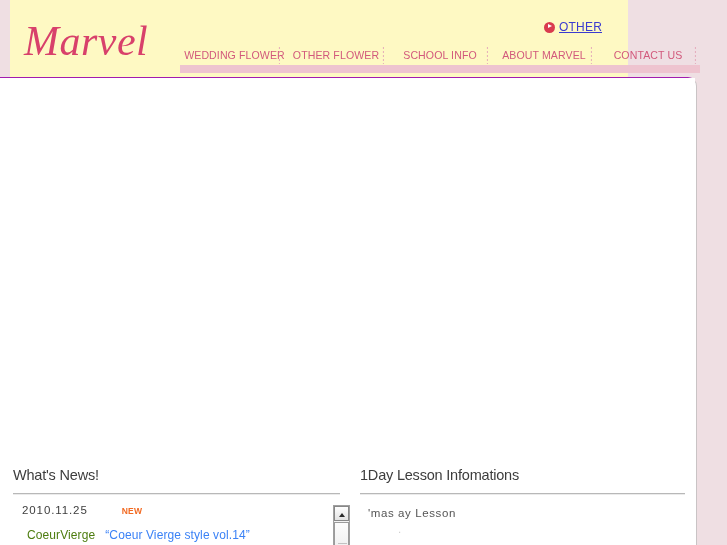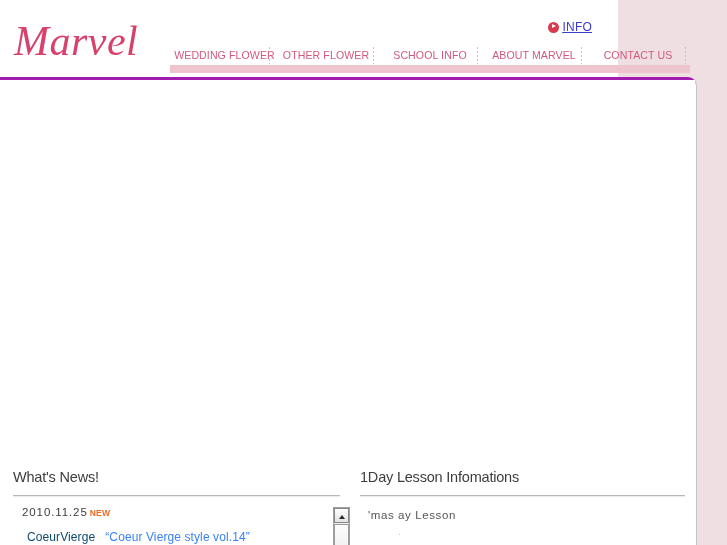--- a/index.html
+++ b/index.html
@@ -19,25 +19,25 @@
     position: relative;
     width: 727px;
     height: 545px;
     background: #efdfe3;
     overflow: hidden;
   }
 
   
   #header {
     position: absolute;
-    left: 0;
+    left: 10px;
     top: 0;
     width: 618px;
     height: 77px;
-    background: #ffffff;
+    background: #fef9c3;
   }
 
   #logo {
     position: absolute;
     left: 14px;
     top: 20px;
     font-family: "Liberation Serif", "DejaVu Serif", serif;
     font-style: italic;
     font-size: 42px;
     font-weight: 400;
@@ -135,21 +135,21 @@
   }
 
   
   #content-panel {
     position: absolute;
     left: 0;
     top: 77px;
     width: 697px;
     height: 468px;
     background: #ffffff;
-    border-top: 3px solid #a21caf;
+    border-top: 1px solid #a21caf;
     border-right: 1px solid #c9c4c5;
     border-top-right-radius: 9px;
     box-sizing: border-box;
   }
 
   #hero-area {
     position: absolute;
     left: 0;
     top: 0;
     width: 695px;
@@ -211,33 +211,34 @@
     letter-spacing: 0.9px;
     white-space: nowrap;
   }
   .news-new {
     font-family: "Liberation Sans", sans-serif;
     font-size: 8.5px;
     font-weight: bold;
     color: #f26a22;
     letter-spacing: 0.2px;
     white-space: nowrap;
+    margin-left: 32px;
   }
   .news-body-row {
     display: flex;
     align-items: baseline;
     gap: 10px;
     padding-left: 14px;
     margin-top: 12px;
     white-space: nowrap;
   }
   .news-brand {
     font-family: "Liberation Sans", sans-serif;
     font-size: 12px;
-    color: #0c4a6e;
+    color: #4d7c0f;
     letter-spacing: 0.1px;
   }
   .news-link {
     font-family: "Liberation Sans", sans-serif;
     font-size: 12px;
     color: #3b82f6;
     letter-spacing: 0.1px;
   }
 
   
@@ -329,21 +330,21 @@
 <body>
 
 <div id="page">
 
   <div id="header">
 
     <div id="logo">Marvel</div>
 
     <a id="home-link" href="#">
       <span id="home-icon"></span>
-      <span id="home-label">INFO</span>
+      <span id="home-label">OTHER</span>
     </a>
 
     <div id="nav">
       <div id="nav-items">
         <div class="nav-item n0 sep">WEDDING FLOWER</div>
         <div class="nav-item n1 sep">OTHER FLOWER</div>
         <div class="nav-item n2 sep">SCHOOL INFO</div>
         <div class="nav-item n3 sep">ABOUT MARVEL</div>
         <div class="nav-item n4 sep">CONTACT US</div>
       </div>

